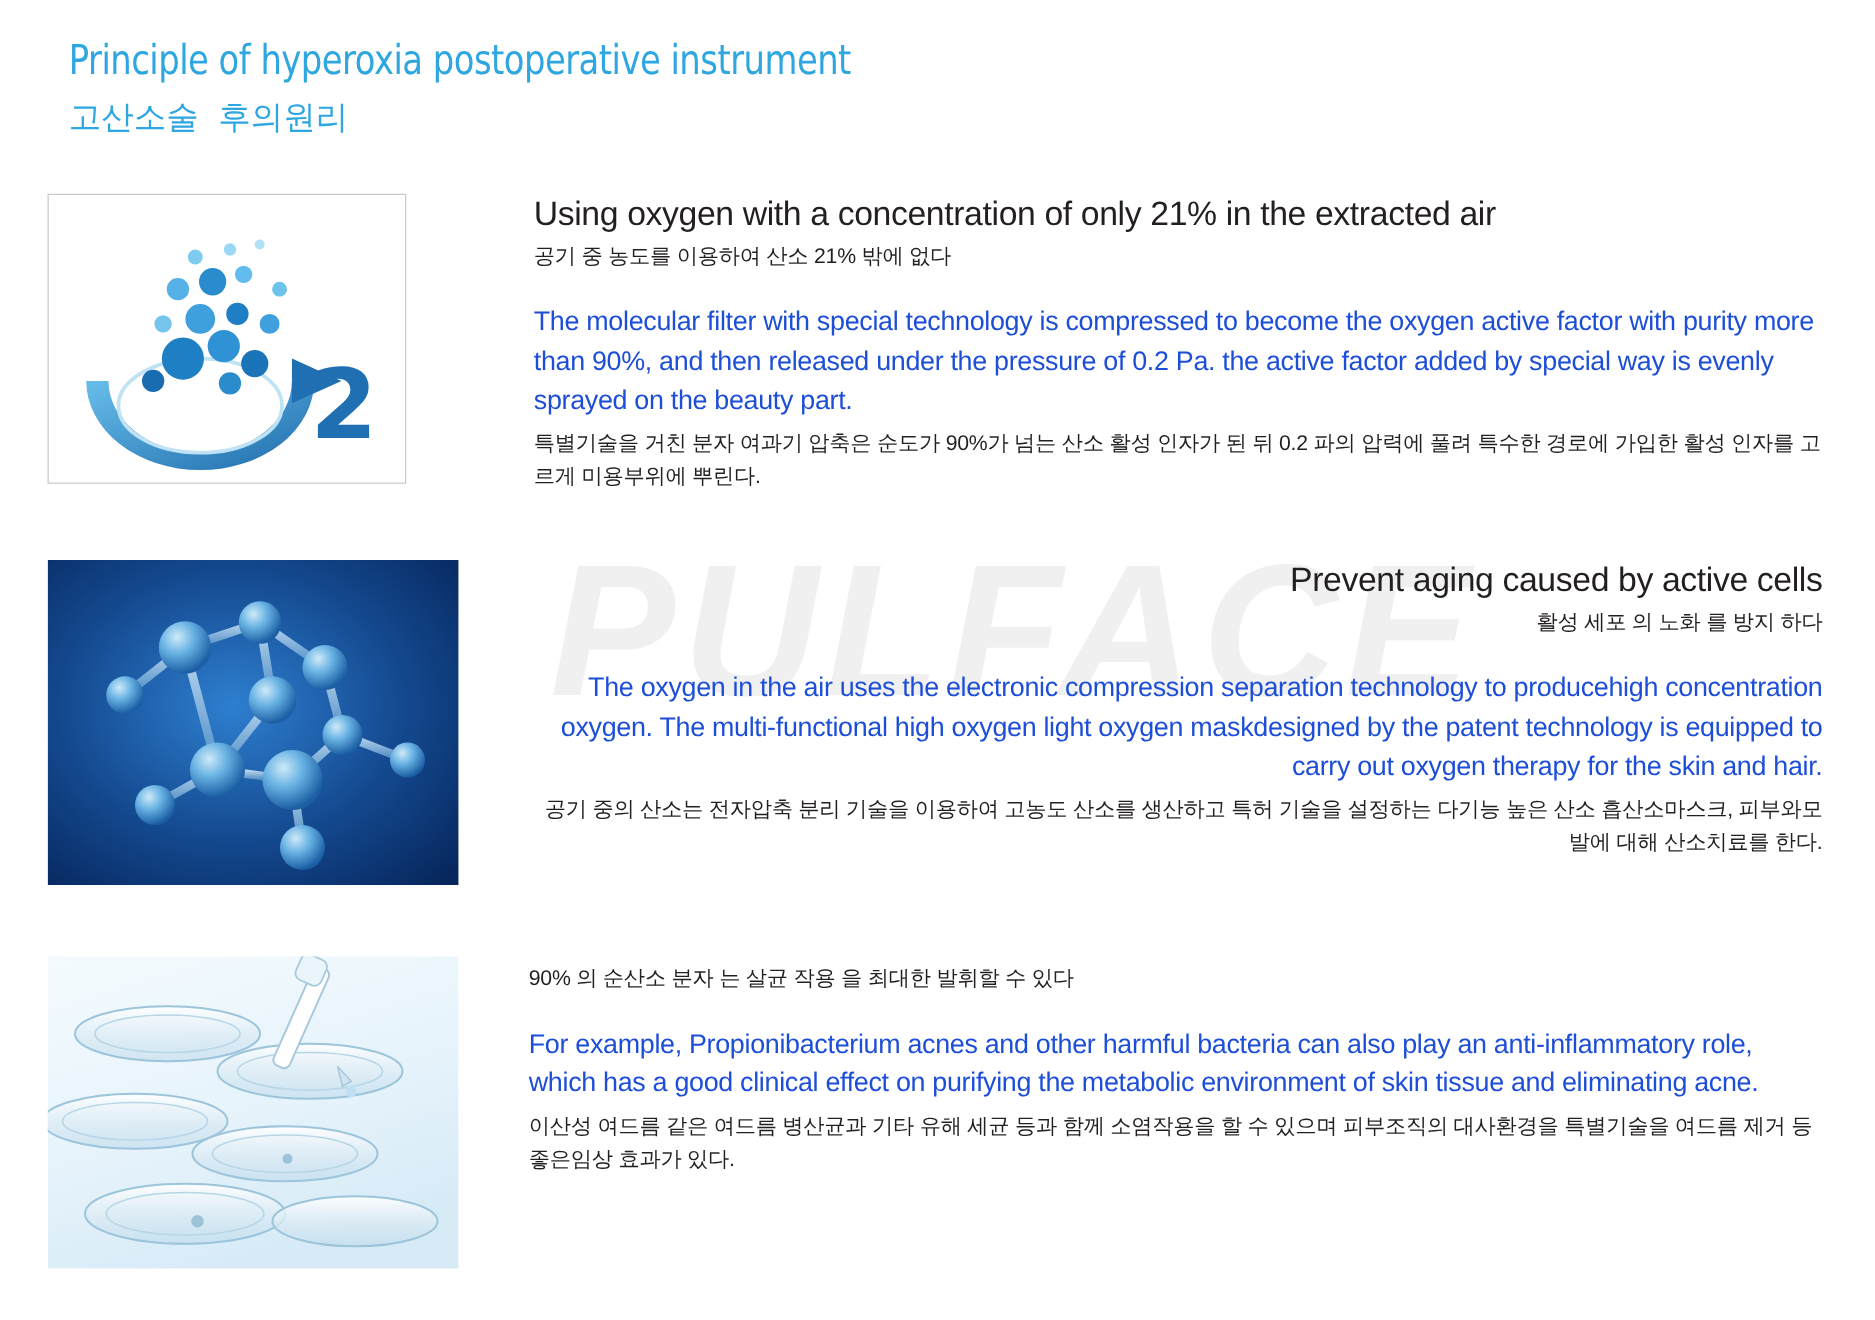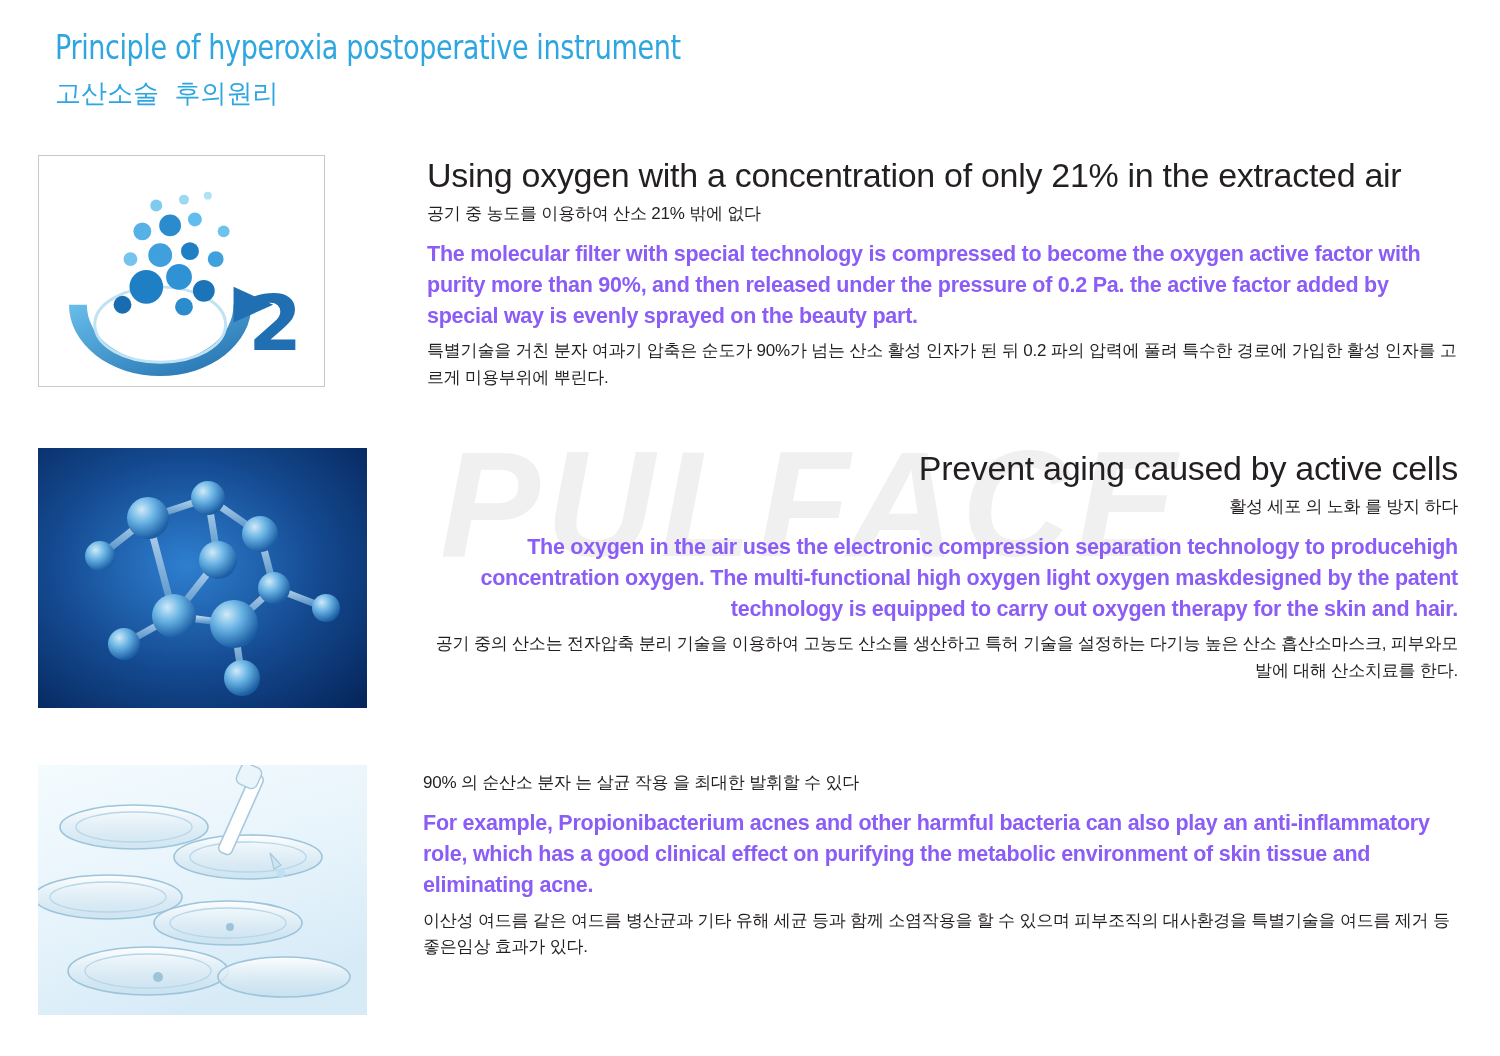--- a/index.html
+++ b/index.html
@@ -74,40 +74,39 @@
     position: relative;
     overflow: hidden;
   }
   .body-col {
     flex: 1 1 auto;
     padding-left: 0;
   }
 
   h2.head-en {
     margin: 0;
-    font-size: 34px;
+    font-size: 27px;
     font-weight: 400;
     color: #231f20;
     line-height: 1.2;
     letter-spacing: -0.3px;
   }
   .head-ko {
     margin-top: 6px;
     font-size: 17px;
     font-weight: 400;
     color: #231f20;
     letter-spacing: -0.2px;
   }
   .para-en {
-    margin-top: 14px;
+    margin-top: 26px;
     font-size: 21.5px;
     line-height: 1.45;
-    color: #8b5cf6;
+    color: #1d4ed8;
     letter-spacing: -0.25px;
-    font-weight: bold;
   }
   .para-ko {
     margin-top: 6px;
     font-size: 17px;
     line-height: 1.55;
     color: #231f20;
     letter-spacing: -0.2px;
   }
 
   

